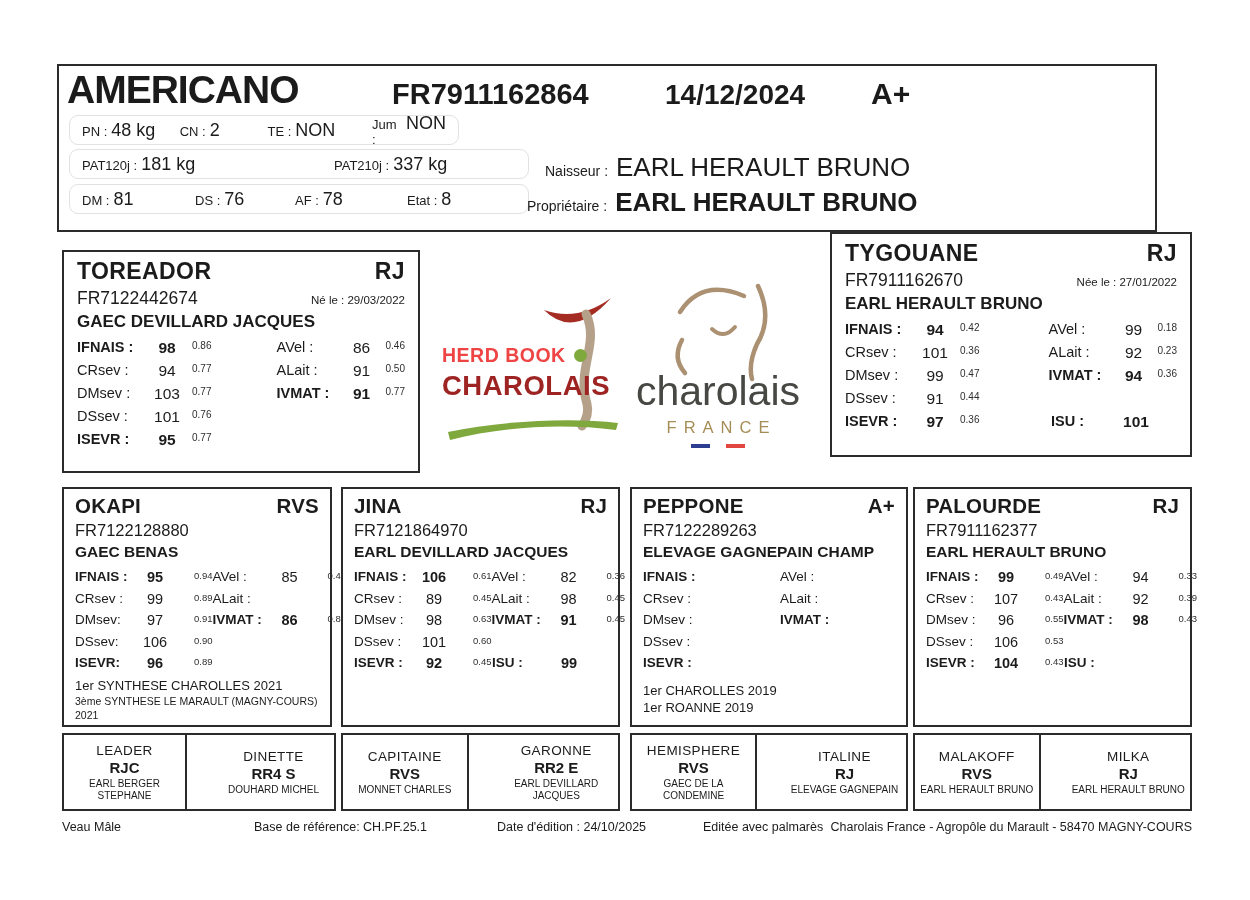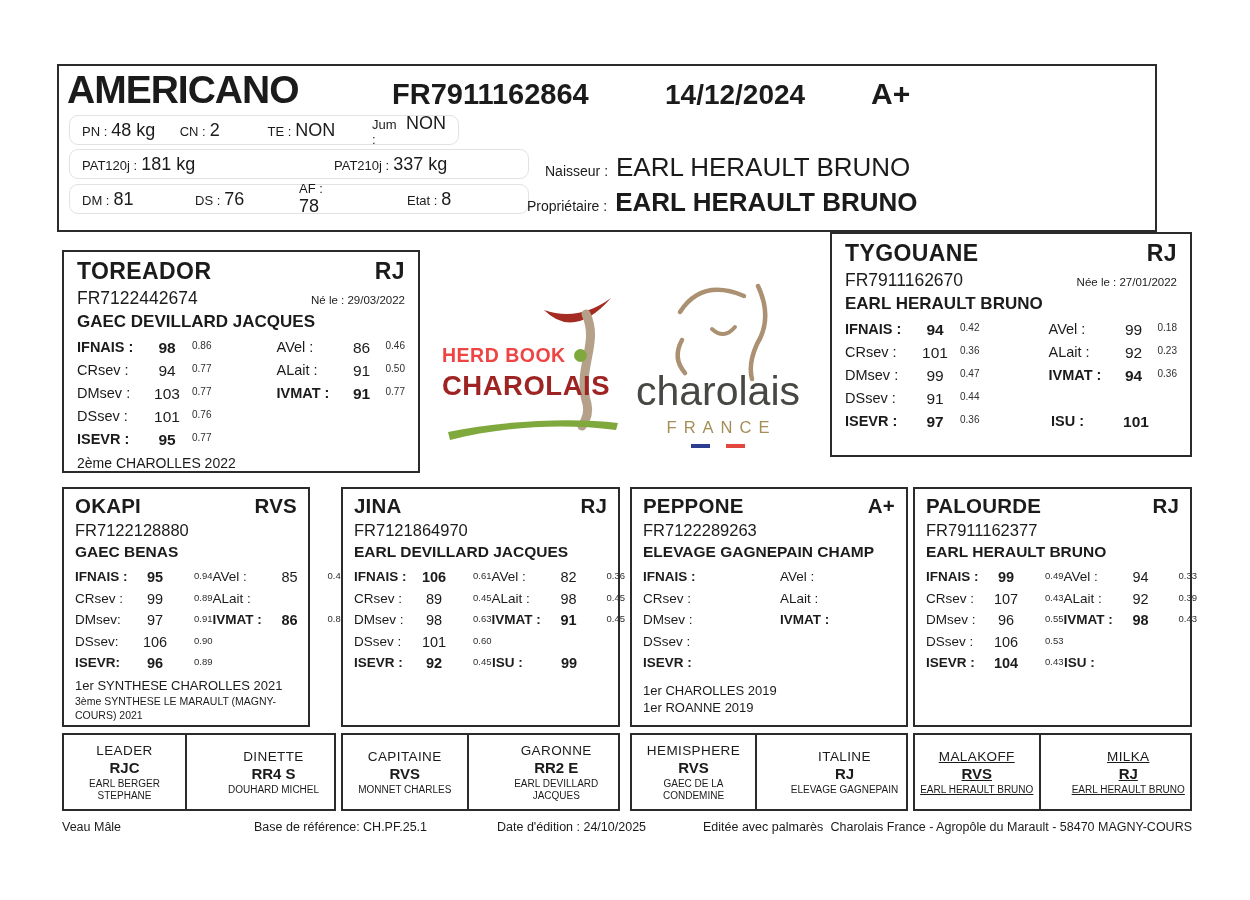--- a/index.html
+++ b/index.html
@@ -16,21 +16,21 @@
   .animal-grade { position:absolute; left:812px; top:11px; font-size:30px; font-weight:bold; }
   .attr-row { position:absolute; display:flex; align-items:center; border:1px solid #e2e2e2; border-radius:9px; padding:0 12px; height:30px; }
   .r1 { left:10px; top:49px;  width:390px; }
   .r2 { left:10px; top:83px;  width:460px; }
   .r3 { left:10px; top:118px; width:460px; }
   .attr { display:flex; align-items:baseline; }
   .attr .al { font-size:13px; }
   .attr .av { font-size:18px; margin-left:4px; }
   .r1 > div:nth-of-type(1){ width:100px; } .r1 > div:nth-of-type(2){ width:90px; } .r1 > div:nth-of-type(3){ width:107px; }
   .r2 > div:nth-of-type(1){ width:252px; }
-  .r3 > div:nth-of-type(1){ width:113px; } .r3 > div:nth-of-type(2){ width:100px; } .r3 > div:nth-of-type(3){ width:112px;flex-direction:column; }
+  .r3 > div:nth-of-type(1){ width:113px; } .r3 > div:nth-of-type(2){ width:100px; } .r3 > div:nth-of-type(3){ width:112px; }
   .owner-line { position:absolute; display:flex; align-items:baseline; gap:8px; white-space:nowrap; }
   .naisseur { left:486px; top:86px; }
   .proprietaire { left:468px; top:121px; }
   .owner-line .ol { font-size:14px; }
   .naisseur .ov { font-size:26px; }
   .proprietaire .ov { font-size:26px; font-weight:bold; }
   
   .pbox { position:absolute; border:2px solid #2b2b2b; background:#fff; display:flex; flex-direction:column; }
   .sire { left:62px;  top:250px; width:358px; height:223px; padding:6px 13px 8px; }
   .dam  { left:830px; top:232px; width:362px; height:225px; padding:6px 13px 20px; }
@@ -49,38 +49,38 @@
   .parent .stat-left  { grid-template-columns:70px 40px 1fr; width:206px; }
   .parent .stat-right { grid-template-columns:66px 38px 1fr; flex:1; }
   .s-label { font-size:14.5px; }
   .s-val   { font-size:15.5px; text-align:center; }
   .s-acc   { font-size:10px; padding-left:5px; color:#2e2e2e; transform:translateY(1px); }
   .strong  { font-weight:bold; }
   .awards { margin-top:auto; }
   .award { font-size:14px; line-height:1.3; }
   .award.small { font-size:11px; }
   .gp { top:487px; height:240px; padding:5px 11px 8px; }
-  .gp1 { left:62px;  width:248px; } .gp2 { left:341px; width:279px; }
+  .gp1 { left:62px;  width:270px; } .gp2 { left:341px; width:279px; }
   .gp3 { left:630px; width:278px; } .gp4 { left:913px; width:279px; }
   .gp .pname, .gp .pgrade { font-size:20.5px; letter-spacing:.2px; }
   .gp .pid { font-size:16.5px; }
   .gp .powner { font-size:15.5px; }
   .gp .stats { margin-top:8px; }
   .gp .stat-row { height:21.5px; }
   .gp .stat-left  { grid-template-columns:62px 36px 1fr; width:140px; }
   .gp .stat-right { grid-template-columns:60px 34px 1fr; flex:1; }
   .gp .s-label { font-size:13.5px; }
   .gp .s-val { font-size:14.5px; }
   .gp .s-acc { font-size:9.5px;margin-left:16px; }
   .gp .award { font-size:13px; line-height:1.35; }
   .gp .award.small { font-size:10.5px; }
   
   .pair { position:absolute; top:733px; height:78px; border:2px solid #2b2b2b; display:flex; background:#fff; }
   .pair1 { left:62px;  width:274px; } .pair2 { left:341px; width:279px; }
-  .pair3 { left:630px; width:278px; } .pair4 { left:913px; width:279px;text-decoration:underline; }
+  .pair3 { left:630px; width:278px; } .pair4 { left:913px; width:279px; }
   .ggp-box { flex:1; display:flex; flex-direction:column; align-items:center; justify-content:center; text-align:center; padding:3px 4px; }
   .ggp-box + .ggp-box { border-left:2px solid #2b2b2b;padding-left:30px; }
   .gname  { font-size:13.5px; letter-spacing:.4px; }
   .ggrade { font-size:15px; font-weight:bold; margin-top:1px; }
   .gowner { font-size:10px; margin-top:2px; line-height:1.2; }
   
   .footer span { position:absolute; top:820px; font-size:12.5px; white-space:nowrap; }
   .f-sex { left:62px; } .f-base { left:254px; } .f-edition { left:497px; }
   .f-palmares { left:703px; } .f-org { right:58px; }
   
@@ -276,24 +276,20 @@
             <span class="s-val strong">95</span>
             <span class="s-acc">0.77</span>
           </div>
           <div class="stat-half stat-right">
             <span class="s-label"></span>
             <span class="s-val"></span>
             <span class="s-acc"></span>
           </div>
         </div>
       </div>
-    <div class="awards">
-
-    <div class="award">2ème  CHAROLLES 2022</div>
-      </div>
   </div>
 
   <div class="pbox parent dam">
     <div class="pbox-head">
       <span class="pname">TYGOUANE</span>
       <span class="pgrade">RJ</span>
     </div>
     <div class="pbox-id">
       <span class="pid">FR7911162670</span>
       <span class="pborn">Née le : 27/01/2022</span>

